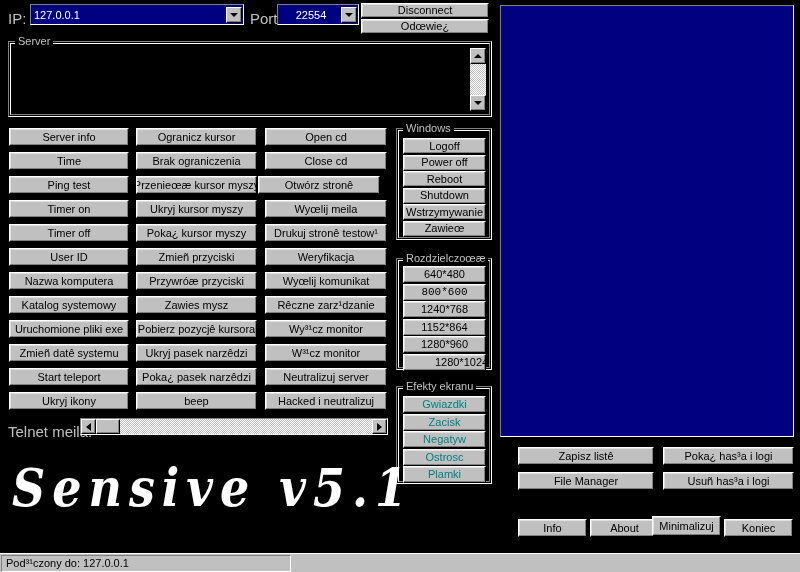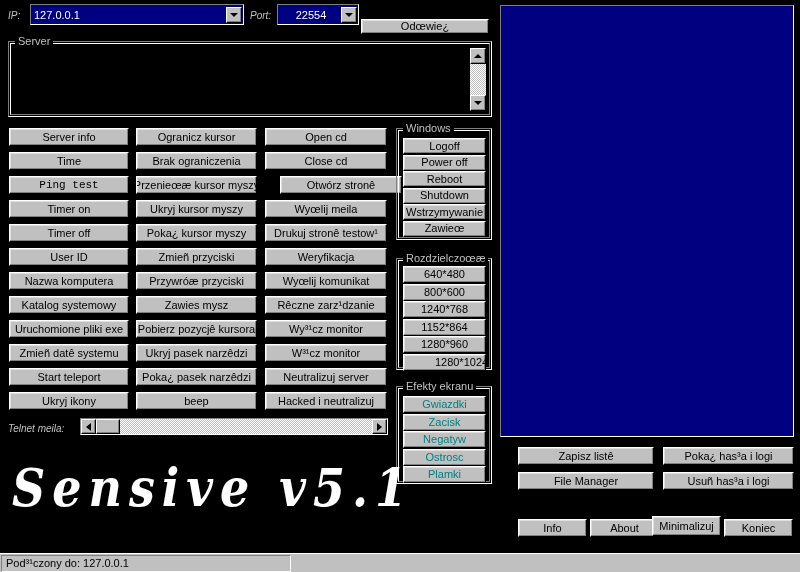--- a/index.html
+++ b/index.html
@@ -92,23 +92,22 @@
     font-size: 11px;
     line-height: 12px;
     z-index: 3;
     white-space: nowrap;
   }
 
   
   .lbl {
     position: absolute;
     color: #c0c0c0;
-    font-size: 10px;
-    white-space: nowrap;
-    font-style: italic;
+    font-size: 15px;
+    white-space: nowrap;
   }
   .combo {
     position: absolute;
     background: #000080;
     border-top: 1px solid #808080;
     border-left: 1px solid #808080;
     border-right: 1px solid #ffffff;
     border-bottom: 1px solid #ffffff;
     box-sizing: border-box;
     display: flex;
@@ -344,40 +343,41 @@
   </div>
 
   <span class="lbl" style="left:250px; top:10px;">Port:</span>
   <div class="combo" style="left:277px; top:4px; width:82px; height:21px;text-align:center;">
     <span class="val">22554</span>
     <span class="arrowbox">
         <span class="tri-down"></span>
       </span>
   </div>
 
+  <div class="btn" style="position:absolute; left:361px; top:3px; width:128px; height:15px;">Disconnect</div>
   <div class="btn" style="position:absolute; left:361px; top:19px; width:128px; height:15px;">Odœwie¿</div>
 
   <div class="group" style="left:8px; top:35px; width:484px; height:82px;">
     <span class="legend">Server</span>
     <div class="frame"></div>
   </div>
   <div class="vscroll" style="left:470px; top:48px; height:63px;">
     <div class="sbtn">
         <span class="tri-up"></span>
       </div>
     <div class="track"></div>
     <div class="sbtn">
         <span class="tri-down"></span>
       </div>
   </div>
 
   <div id="col1">
       <div class="btn" style="position: absolute; left: 9px; top: 128px; width: 120px; height: 18px;">Server info</div>
       <div class="btn" style="position: absolute; left: 9px; top: 152px; width: 120px; height: 18px;">Time</div>
-      <div class="btn" style="position: absolute; left: 9px; top: 176px; width: 120px; height: 18px; font-family: Liberation Mono, monospace;">Ping test</div>
+      <div class="btn" style="position: absolute; left: 9px; top: 176px; width: 120px; height: 18px;">Ping test</div>
       <div class="btn" style="position: absolute; left: 9px; top: 200px; width: 120px; height: 18px;">Timer on</div>
       <div class="btn" style="position: absolute; left: 9px; top: 224px; width: 120px; height: 18px;">Timer off</div>
       <div class="btn" style="position: absolute; left: 9px; top: 248px; width: 120px; height: 18px;">User ID</div>
       <div class="btn" style="position: absolute; left: 9px; top: 272px; width: 120px; height: 18px;">Nazwa komputera</div>
       <div class="btn" style="position: absolute; left: 9px; top: 296px; width: 120px; height: 18px;">Katalog systemowy</div>
       <div class="btn" style="position: absolute; left: 9px; top: 320px; width: 120px; height: 18px;">Uruchomione pliki exe</div>
       <div class="btn" style="position: absolute; left: 9px; top: 344px; width: 120px; height: 18px;">Zmieñ datê systemu</div>
       <div class="btn" style="position: absolute; left: 9px; top: 368px; width: 120px; height: 18px;">Start teleport</div>
       <div class="btn" style="position: absolute; left: 9px; top: 392px; width: 120px; height: 18px;">Ukryj ikony</div>
     </div>
@@ -391,21 +391,21 @@
       <div class="btn" style="position: absolute; left: 136px; top: 272px; width: 121px; height: 18px;">Przywróæ przyciski</div>
       <div class="btn" style="position: absolute; left: 136px; top: 296px; width: 121px; height: 18px;">Zawies mysz</div>
       <div class="btn" style="position: absolute; left: 136px; top: 320px; width: 121px; height: 18px;">Pobierz pozycjê kursora</div>
       <div class="btn" style="position: absolute; left: 136px; top: 344px; width: 121px; height: 18px;">Ukryj pasek narzêdzi</div>
       <div class="btn" style="position: absolute; left: 136px; top: 368px; width: 121px; height: 18px;">Poka¿ pasek narzêdzi</div>
       <div class="btn" style="position: absolute; left: 136px; top: 392px; width: 121px; height: 18px;">beep</div>
     </div>
   <div id="col3">
       <div class="btn" style="position: absolute; left: 265px; top: 128px; width: 122px; height: 18px;">Open cd</div>
       <div class="btn" style="position: absolute; left: 265px; top: 152px; width: 122px; height: 18px;">Close cd</div>
-      <div class="btn" style="position: absolute; left: 280px; top: 176px; width: 122px; height: 18px;">Otwórz stronê</div>
+      <div class="btn" style="position: absolute; left: 258px; top: 176px; width: 122px; height: 18px;">Otwórz stronê</div>
       <div class="btn" style="position: absolute; left: 265px; top: 200px; width: 122px; height: 18px;">Wyœlij meila</div>
       <div class="btn" style="position: absolute; left: 265px; top: 224px; width: 122px; height: 18px;">Drukuj stronê testow¹</div>
       <div class="btn" style="position: absolute; left: 265px; top: 248px; width: 122px; height: 18px;">Weryfikacja</div>
       <div class="btn" style="position: absolute; left: 265px; top: 272px; width: 122px; height: 18px;">Wyœlij komunikat</div>
       <div class="btn" style="position: absolute; left: 265px; top: 296px; width: 122px; height: 18px;">Rêczne zarz¹dzanie</div>
       <div class="btn" style="position: absolute; left: 265px; top: 320px; width: 122px; height: 18px;">Wy³¹cz monitor</div>
       <div class="btn" style="position: absolute; left: 265px; top: 344px; width: 122px; height: 18px;">W³¹cz monitor</div>
       <div class="btn" style="position: absolute; left: 265px; top: 368px; width: 122px; height: 18px;">Neutralizuj server</div>
       <div class="btn" style="position: absolute; left: 265px; top: 392px; width: 122px; height: 18px;">Hacked i neutralizuj</div>
     </div>
@@ -422,21 +422,21 @@
       <div class="btn" style="position: absolute; left: 403px; top: 204px; width: 83px; height: 16px;">Wstrzymywanie</div>
       <div class="btn" style="position: absolute; left: 403px; top: 220.5px; width: 83px; height: 16px;">Zawieœ</div>
     </div>
 
   <div class="group" style="left:396px; top:252px; width:96px; height:118px;">
     <span class="legend">Rozdzielczoœæ</span>
     <div class="frame"></div>
   </div>
   <div id="resolution-items">
       <div class="btn" style="position: absolute; left: 403px; top: 266px; width: 83px; height: 17px;">640*480</div>
-      <div class="btn" style="position: absolute; left: 403px; top: 283.5px; width: 83px; height: 17px;">800*600</div>
+      <div class="btn" style="position: absolute; left: 403px; top: 283.5px; width: 83px; height: 17px; font-family: Liberation Mono, monospace;">800*600</div>
       <div class="btn" style="position: absolute; left: 403px; top: 301px; width: 83px; height: 17px;">1240*768</div>
       <div class="btn" style="position: absolute; left: 403px; top: 318.5px; width: 83px; height: 17px;">1152*864</div>
       <div class="btn" style="position: absolute; left: 403px; top: 336px; width: 83px; height: 17px;">1280*960</div>
       <div class="btn" style="position: absolute; left: 403px; top: 353.5px; width: 83px; height: 17px; padding-left: 36px;">1280*1024</div>
     </div>
 
   <div class="group" style="left:396px; top:380px; width:96px; height:104px;">
     <span class="legend">Efekty ekranu</span>
     <div class="frame"></div>
   </div>

